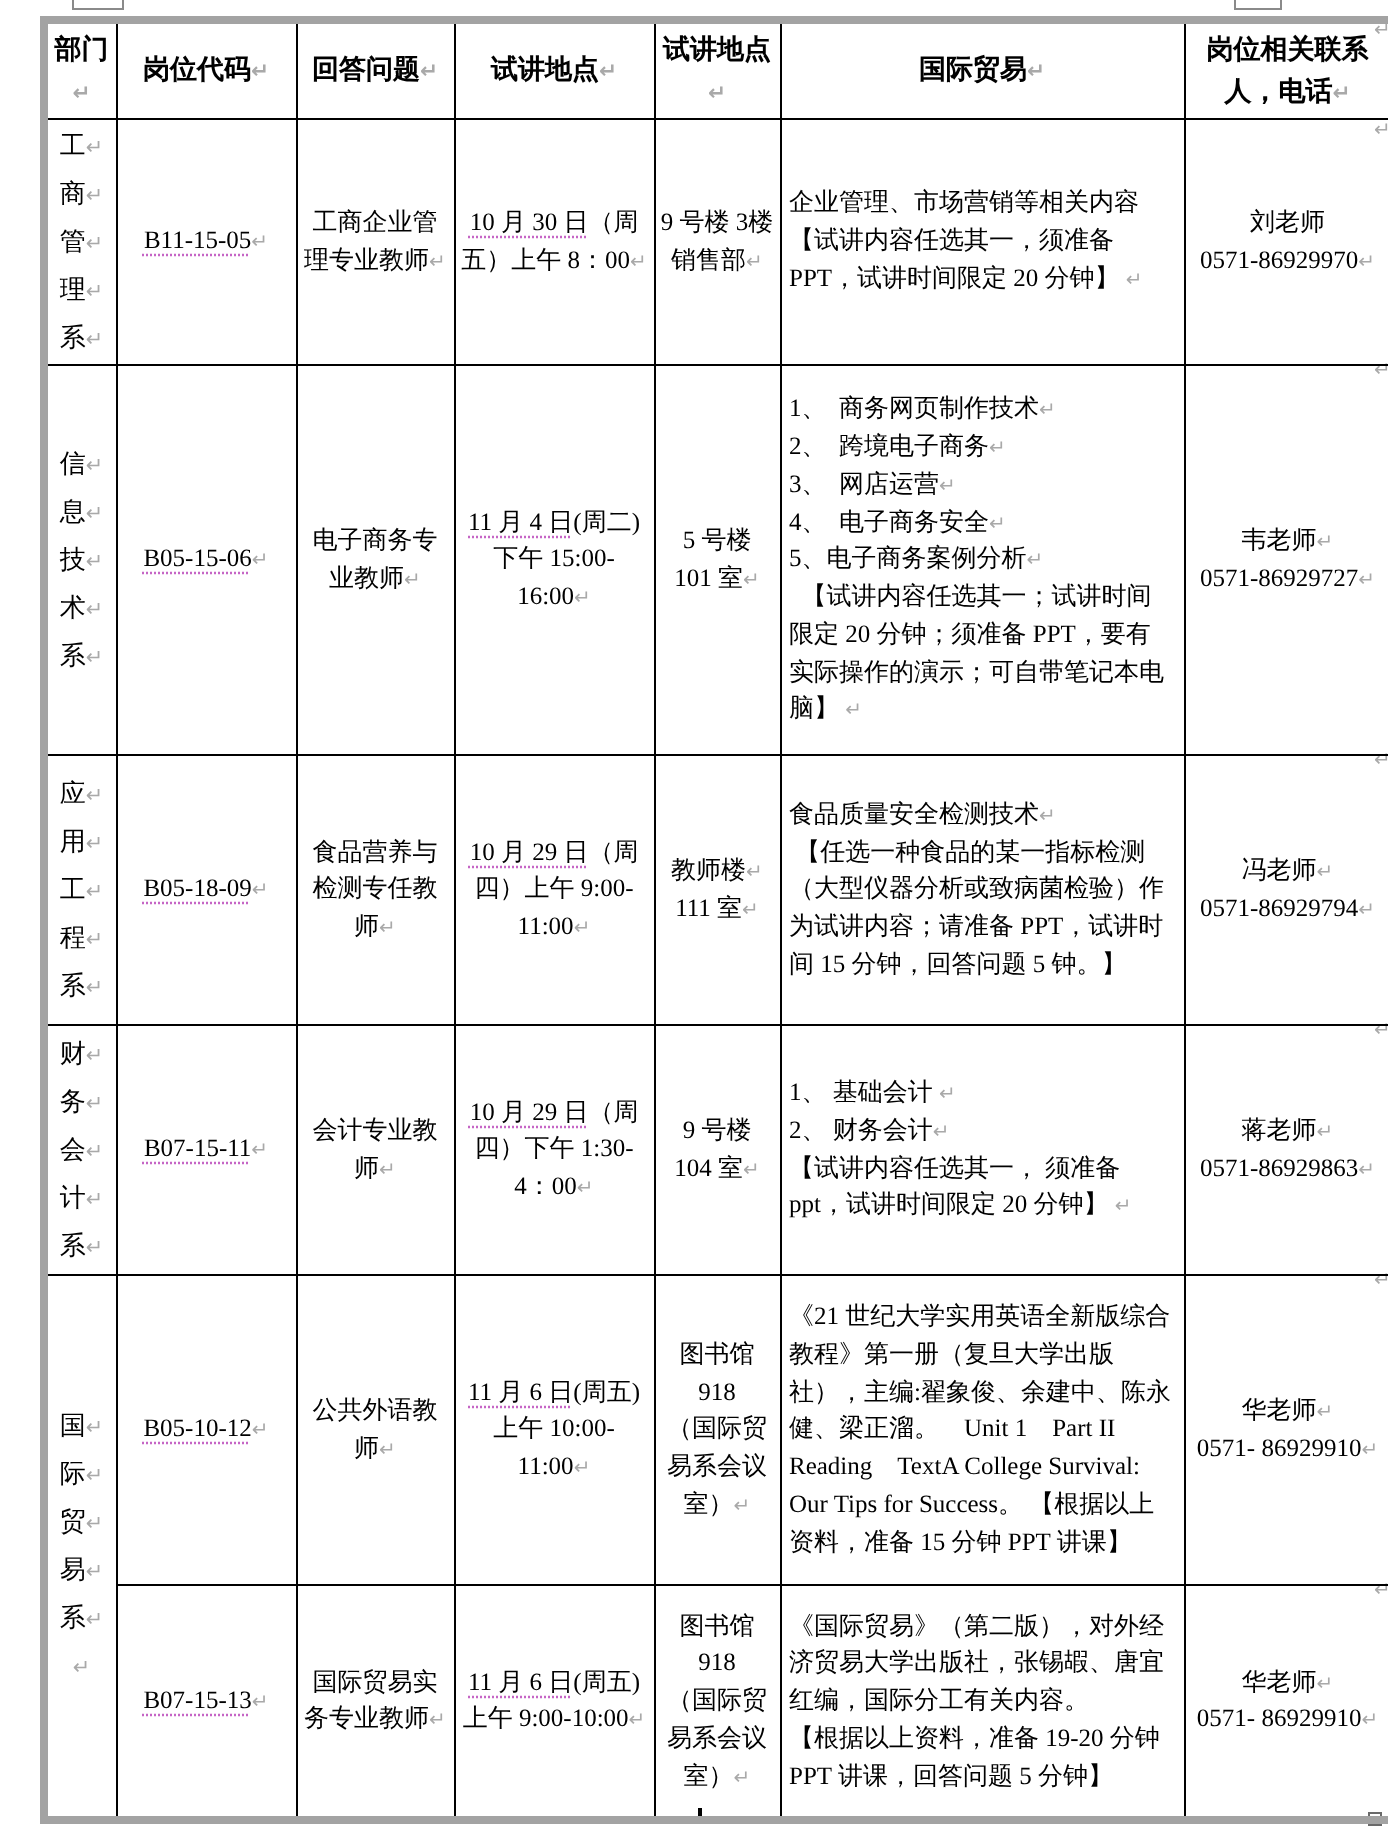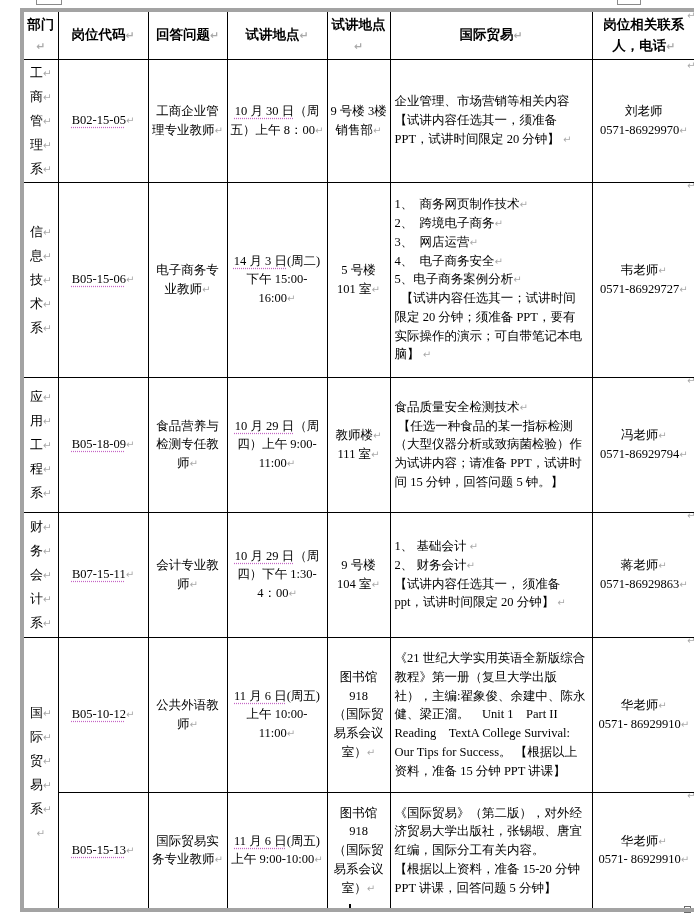--- a/index.html
+++ b/index.html
@@ -93,40 +93,40 @@
       <th><span>国际贸易</span><span class="pmark">↵</span></th>
       <th><span>岗位相关联系人，电话</span><span class="pmark">↵</span></th>
     </tr>
 
     <tr style="height:120px;">
       <td><span class="dept wmarks">工<span class="pmark">↵</span>
 商<span class="pmark">↵</span>
 管<span class="pmark">↵</span>
 理<span class="pmark">↵</span>
 系<span class="pmark">↵</span></span></td>
-      <td><span class="dotted">B02-15-05</span><span class="pmark">↵</span></td>
+      <td><span class="dotted">B11-15-05</span><span class="pmark">↵</span></td>
       <td><span class="wmarks">工商企业管理专业教师<span class="pmark">↵</span></span></td>
       <td><span class="dotted">10 月 30 日</span><span class="wmarks">（周五）上午 8：00<span class="pmark">↵</span></span></td>
       <td><span class="wmarks">9 号楼 3楼销售部<span class="pmark">↵</span></span></td>
       <td class="c-content"><span class="wmarks">企业管理、市场营销等相关内容【试讲内容任选其一，须准备 PPT，试讲时间限定 20 分钟】 <span class="pmark">↵</span></span></td>
       <td>
             <span class="contact-line wmarks">刘老师</span>
             <span class="contact-line wmarks">0571-86929970<span class="pmark">↵</span></span>
           </td>
     </tr>
 
     <tr style="height:195px;">
       <td><span class="dept wmarks">信<span class="pmark">↵</span>
 息<span class="pmark">↵</span>
 技<span class="pmark">↵</span>
 术<span class="pmark">↵</span>
 系<span class="pmark">↵</span></span></td>
       <td><span class="dotted">B05-15-06</span><span class="pmark">↵</span></td>
       <td><span class="wmarks">电子商务专业教师<span class="pmark">↵</span></span></td>
-      <td><span class="dotted">14 月 3 日</span><span class="wmarks">(周二)下午 15:00-16:00<span class="pmark">↵</span></span></td>
+      <td><span class="dotted">11 月 4 日</span><span class="wmarks">(周二)下午 15:00-16:00<span class="pmark">↵</span></span></td>
       <td><span class="wmarks">5 号楼
 101 室<span class="pmark">↵</span></span></td>
       <td class="c-content"><span class="wmarks">1、  商务网页制作技术<span class="pmark">↵</span>
 2、  跨境电子商务<span class="pmark">↵</span>
 3、  网店运营<span class="pmark">↵</span>
 4、  电子商务安全<span class="pmark">↵</span>
 5、电子商务案例分析<span class="pmark">↵</span>
   【试讲内容任选其一；试讲时间限定 20 分钟；须准备 PPT，要有实际操作的演示；可自带笔记本电脑】 <span class="pmark">↵</span></span></td>
       <td>
             <span class="contact-line wmarks">韦老师<span class="pmark">↵</span></span>
@@ -187,28 +187,28 @@
 918
 （国际贸易系会议室）<span class="pmark">↵</span></span></td>
       <td class="c-content"><span class="wmarks">《21 世纪大学实用英语全新版综合教程》第一册（复旦大学出版社），主编:翟象俊、余建中、陈永健、梁正溜。　Unit 1　Part II Reading　TextA College Survival: Our Tips for Success。 【根据以上资料，准备 15 分钟 PPT 讲课】</span></td>
       <td>
             <span class="contact-line wmarks">华老师<span class="pmark">↵</span></span>
             <span class="contact-line wmarks">0571- 86929910<span class="pmark">↵</span></span>
           </td>
     </tr>
 
     <tr style="height:118px;">
-      <td><span class="dotted">B05-15-13</span><span class="pmark">↵</span></td>
+      <td><span class="dotted">B07-15-13</span><span class="pmark">↵</span></td>
       <td><span class="wmarks">国际贸易实务专业教师<span class="pmark">↵</span></span></td>
       <td><span class="dotted">11 月 6 日</span><span class="wmarks">(周五)上午 9:00-10:00<span class="pmark">↵</span></span></td>
       <td><span class="wmarks">图书馆
 918
 （国际贸易系会议室）<span class="pmark">↵</span></span></td>
       <td class="c-content"><span class="wmarks">《国际贸易》（第二版），对外经济贸易大学出版社，张锡嘏、唐宜红编，国际分工有关内容。
-【根据以上资料，准备 15-20 分钟 PPT 讲课，回答问题 5 分钟】</span></td>
+【根据以上资料，准备 19-20 分钟 PPT 讲课，回答问题 5 分钟】</span></td>
       <td>
             <span class="contact-line wmarks">华老师<span class="pmark">↵</span></span>
             <span class="contact-line wmarks">0571- 86929910<span class="pmark">↵</span></span>
           </td>
     </tr>
   </tbody>
     </table>
 </div>
 
 </body></html>

